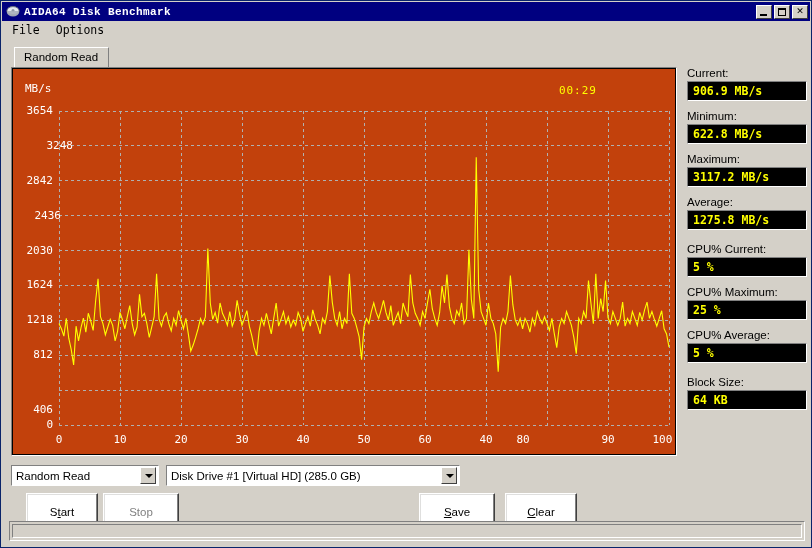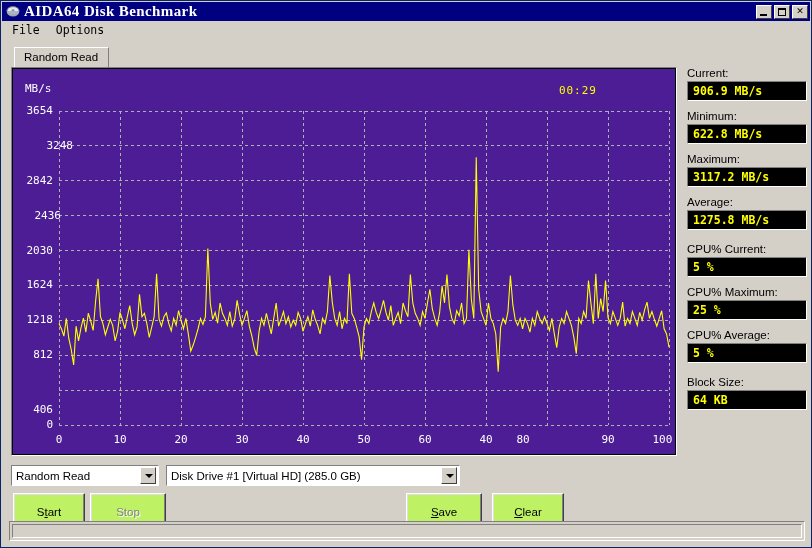--- a/index.html
+++ b/index.html
@@ -40,22 +40,22 @@
     box-sizing: border-box;
   }
   .title-icon {
     width: 16px; height: 15px;
     position: relative;
     flex: 0 0 auto;
     margin-right: 3px;
   }
   .title-text {
     color: #ffffff;
-    font-family: Liberation Serif, serif;
-    font-size: 15px;
+    font-family: Liberation Mono, monospace;
+    font-size: 11px;
     font-weight: bold;
     letter-spacing: 0.4px;
     white-space: nowrap;
     flex: 1 1 auto;
   }
   .title-buttons {
     display: flex;
     gap: 2px;
     flex: 0 0 auto;
   }
@@ -151,21 +151,21 @@
     border: 1px solid #808080;
     border-right-color: #ffffff;
     border-bottom-color: #ffffff;
     box-sizing: border-box;
   }
   .chart-inner {
     position: absolute;
     left: 1px; top: 1px;
     width: 662px;
     height: 385px;
-    background: #4c1d95;
+    background: #c2410c;
     overflow: hidden;
   }
   .plot-svg {
     position: absolute;
     left: 0; top: 0;
   }
   .axis-label-unit {
     position: absolute;
     left: 12px; top: 13px;
     color: #ffffff;
@@ -271,33 +271,34 @@
     position: absolute;
     left: 4px; top: 6px;
     border-left: 4px solid transparent;
     border-right: 4px solid transparent;
     border-top: 4px solid #000000;
   }
 
   .btn {
     position: absolute;
     height: 38px;
-    background: #bef264;
+    background: #ffffff;
     border-top: 1px solid #ffffff;
     border-left: 1px solid #ffffff;
     border-right: 1px solid #404040;
     border-bottom: 1px solid #404040;
     box-sizing: border-box;
     display: flex;
     align-items: center;
     justify-content: center;
     font-size: 11.5px;
     color: #000000;
     cursor: default;
     box-shadow: inset -1px -1px 0 #808080, inset 1px 1px 0 #dfdfde;
+    margin-left: 13px;
   }
   .btn.disabled { color: #808080; text-shadow: 1px 1px 0 #ffffff; }
   .btn .acc { text-decoration: underline; }
 
   .statusbar {
     position: absolute;
     left: 8px; bottom: 6px;
     width: 796px;
     height: 20px;
     background: #d4d0c8;

